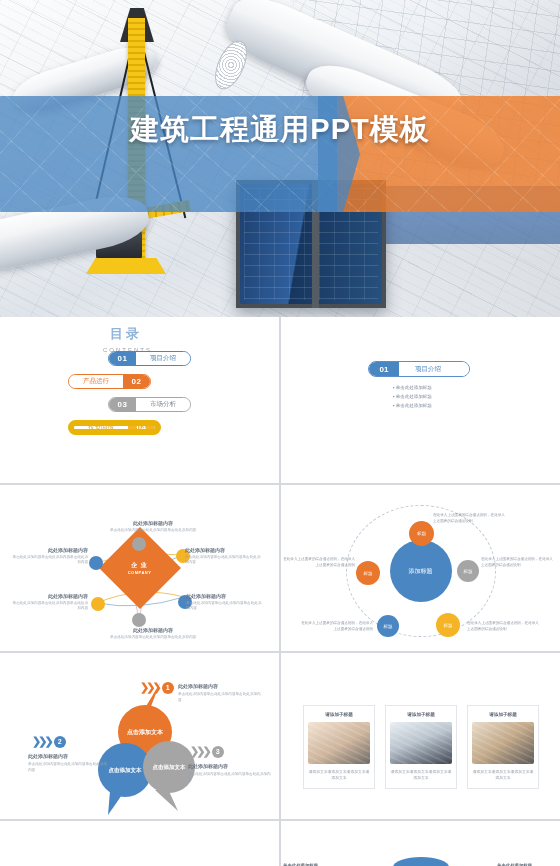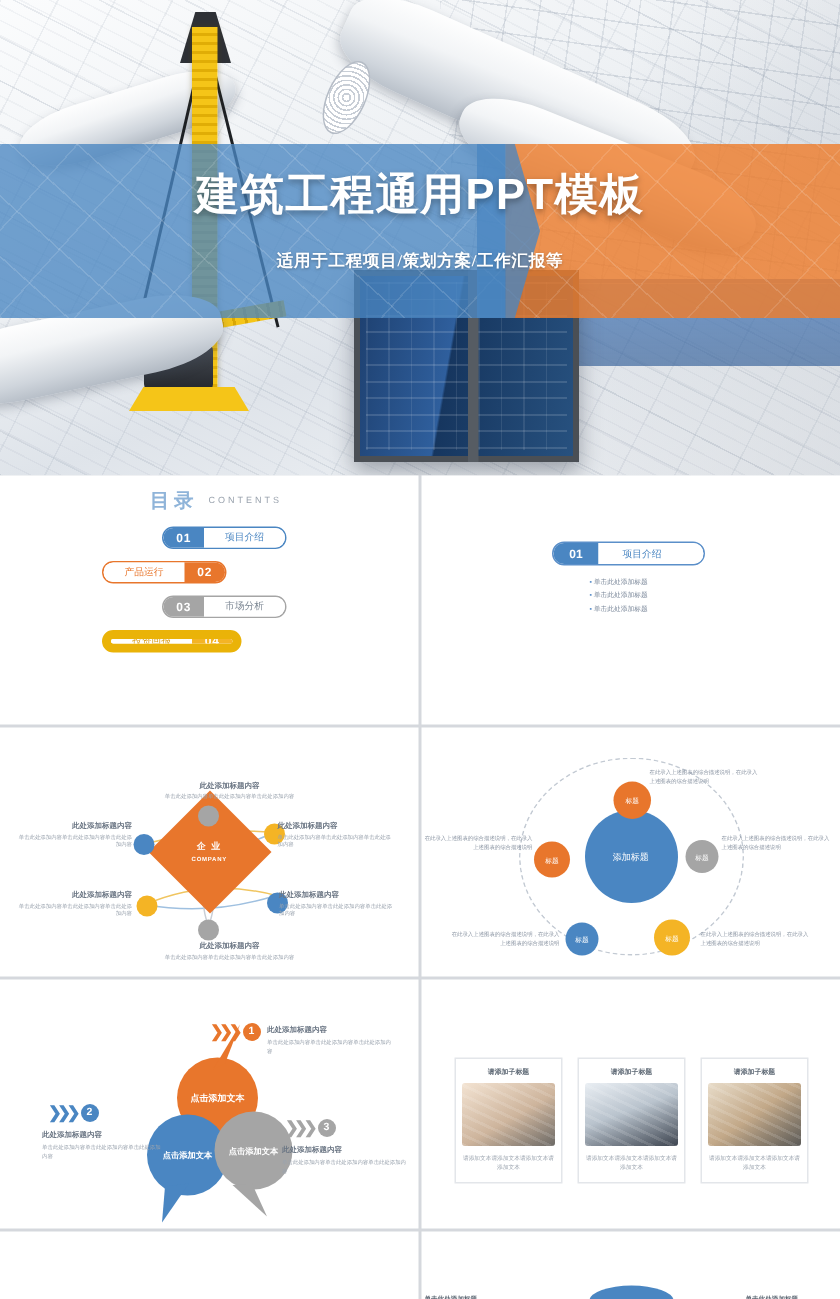--- a/index.html
+++ b/index.html
@@ -100,21 +100,21 @@
     text-shadow:0 1px 2px rgba(0,0,0,.3);}
   .hero-meta span { margin:0 7px; }
 
   
   .grid { position:relative; width:560px; }
   .row { display:flex; gap:2px; margin-bottom:2px; }
   .slide { width:279px; height:166px; background:#ffffff; position:relative; overflow:hidden; }
   .slide.half { height:68px; }
 
   
-  .toc-head { position:absolute; left:100px; top:8px; display:flex; align-items:center; gap:4px;}
+  .toc-head { position:absolute; left:100px; top:8px; display:flex; align-items:center; gap:4px;flex-direction:column;}
   .toc-cn { font-size:13px; font-weight:bold; color:#8fb4d9; letter-spacing:3px;}
   .toc-en { font-size:6px; color:#9aa3ae; letter-spacing:2px; margin-left:3px;}
   .toc-list { position:absolute; left:0; top:32px; width:100%; }
   .toc-row { height:19px; display:flex; align-items:center; margin-bottom:4px; }
   .pill { display:flex; align-items:center; height:15px; border-radius:8px; overflow:hidden; }
   .pill .num { width:27px; height:15px; display:flex; align-items:center; justify-content:center;
     font-size:8px; font-weight:bold; color:#fff; letter-spacing:.5px;}
   .pill .lbl { height:15px; display:flex; align-items:center; justify-content:center;
     padding:0 14px; font-size:6.5px; background:#fff; }
   .pill.l { margin-left:108px; }
@@ -210,21 +210,20 @@
           <div class="band-texture"></div>
         </div>
       <div class="band-orange">
           <div class="band-texture"></div>
         </div>
     </div>
     <div class="band-arrow"></div>
 
     <div class="title-wrap">
       <div class="hero-title">建筑工程通用PPT模板</div>
-      <div class="hero-sub">适用于工程项目/策划方案/工作汇报等</div>
     </div>
   </div>
 
   <div class="grid">
 
     <div class="row">
 
       <div class="slide">
         <div class="toc-head">
           <span class="toc-cn">目录</span>

